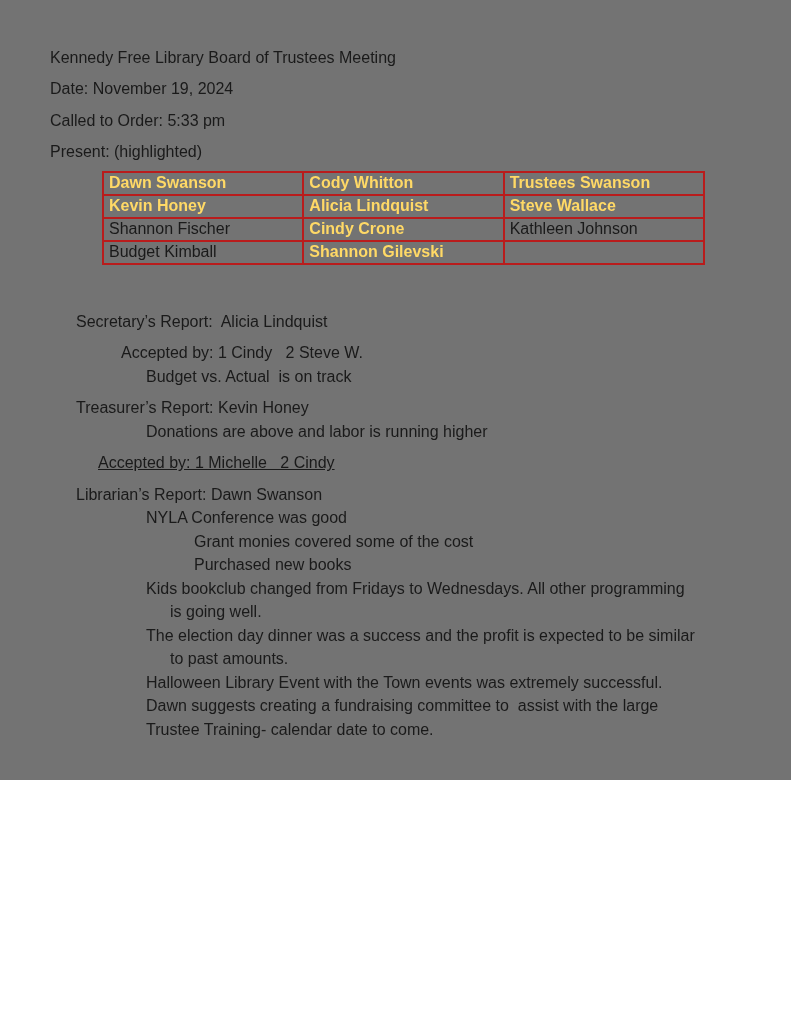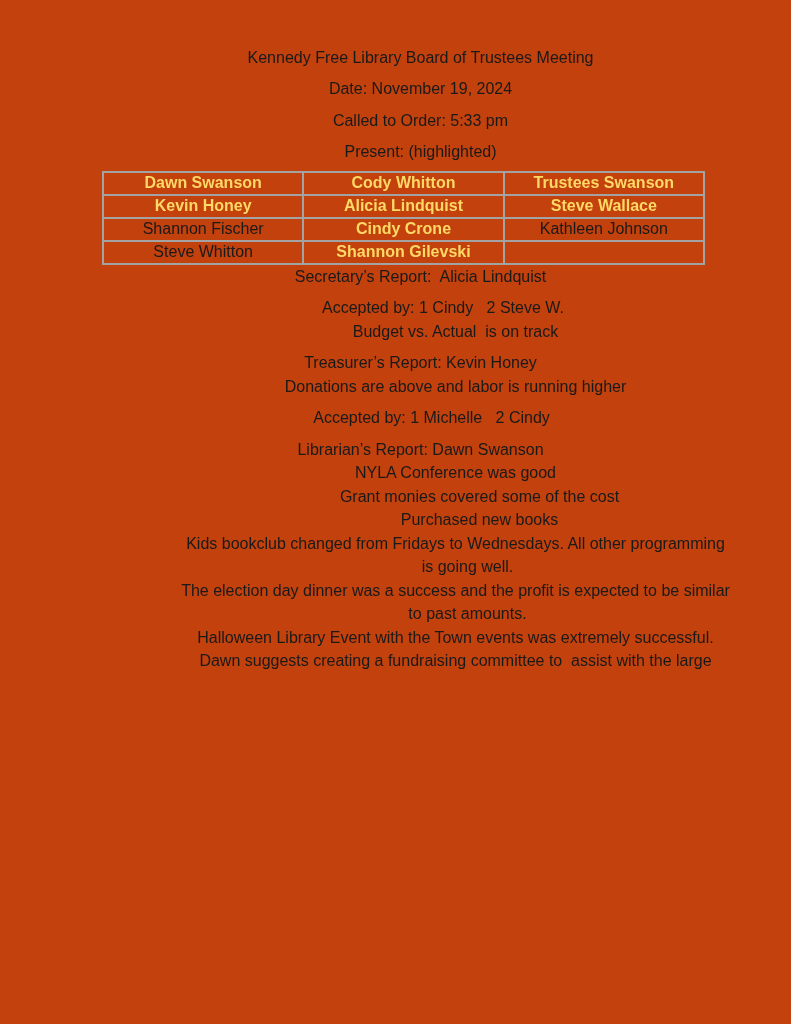--- a/index.html
+++ b/index.html
@@ -3,70 +3,71 @@
 <meta charset="utf-8">
 <style>
   html, body {
     margin: 0;
     padding: 0;
     background: #ffffff;
   }
   .page {
     position: relative;
     width: 791px;
-    height: 1024px;
-    background: #c2410c;
+    height: 780px;
+    background: #737373;
     font-family: "Liberation Sans", sans-serif;
     color: #1a1a1a;
     overflow: hidden;
-    text-align: center;
   }
   
   .header-block {
     padding-top: 42px;
     padding-left: 50px;
   }
   .header-line {
     font-size: 16px;
     line-height: 31.4px;
     white-space: pre-wrap;
   }
   
   .attendance-table {
     margin-left: 102px;
     margin-top: 3px;
     width: 603px;
     border-collapse: collapse;
     table-layout: fixed;
   }
   .attendance-table td {
-    border: 2px solid #a3a3a3;
+    border: 2px solid #b91c1c;
     height: 21px;
     padding: 0 5px;
     font-size: 16px;
     vertical-align: middle;
     white-space: nowrap;
     overflow: hidden;
   }
   .attendance-table td.present {
     color: var(--hl, #FFD966);
     font-weight: bold;
   }
   
   .body-block {
+    margin-top: 45px;
+    padding-left: 26px;
   }
   .line {
     font-size: 16px;
     line-height: 23.5px;
     white-space: pre-wrap;
   }
   .gap  { margin-top: 8px; }
   .ind0 { padding-left: 50px; }
   .indA { padding-left: 95px; }
-  .indB { padding-left: 72px; }
+  .indB { padding-left: 72px; text-decoration: underline; }
   .ind1 { padding-left: 120px; }
   .ind2 { padding-left: 168px; }
   .indC { padding-left: 144px; }
 </style>
 </head>
 <body>
 
 <div class="page">
 
   <div class="header-block">
@@ -87,21 +88,21 @@
         <td class="present">Kevin Honey</td>
         <td class="present">Alicia Lindquist</td>
         <td class="present">Steve Wallace</td>
       </tr>
       <tr>
         <td>Shannon Fischer</td>
         <td class="present">Cindy Crone</td>
         <td>Kathleen Johnson</td>
       </tr>
       <tr>
-        <td>Steve Whitton</td>
+        <td>Budget Kimball</td>
         <td class="present">Shannon Gilevski</td>
         <td></td>
       </tr>
     </tbody>
   </table>
 
   <div class="body-block">
     <div class="line ind0">Secretary’s Report:  Alicia Lindquist</div>
     <div class="line indA gap">Accepted by: 1 Cindy   2 Steve W.</div>
     <div class="line ind1">Budget vs. Actual  is on track</div>
@@ -111,15 +112,16 @@
     <div class="line ind0 gap">Librarian’s Report: Dawn Swanson</div>
     <div class="line ind1">NYLA Conference was good</div>
     <div class="line ind2">Grant monies covered some of the cost</div>
     <div class="line ind2">Purchased new books</div>
     <div class="line ind1">Kids bookclub changed from Fridays to Wednesdays. All other programming</div>
     <div class="line indC">is going well.</div>
     <div class="line ind1">The election day dinner was a success and the profit is expected to be similar</div>
     <div class="line indC">to past amounts.</div>
     <div class="line ind1">Halloween Library Event with the Town events was extremely successful.</div>
     <div class="line ind1">Dawn suggests creating a fundraising committee to  assist with the large</div>
+    <div class="line ind1">Trustee Training- calendar date to come.</div>
   </div>
 
 </div>
 
 </body></html>

